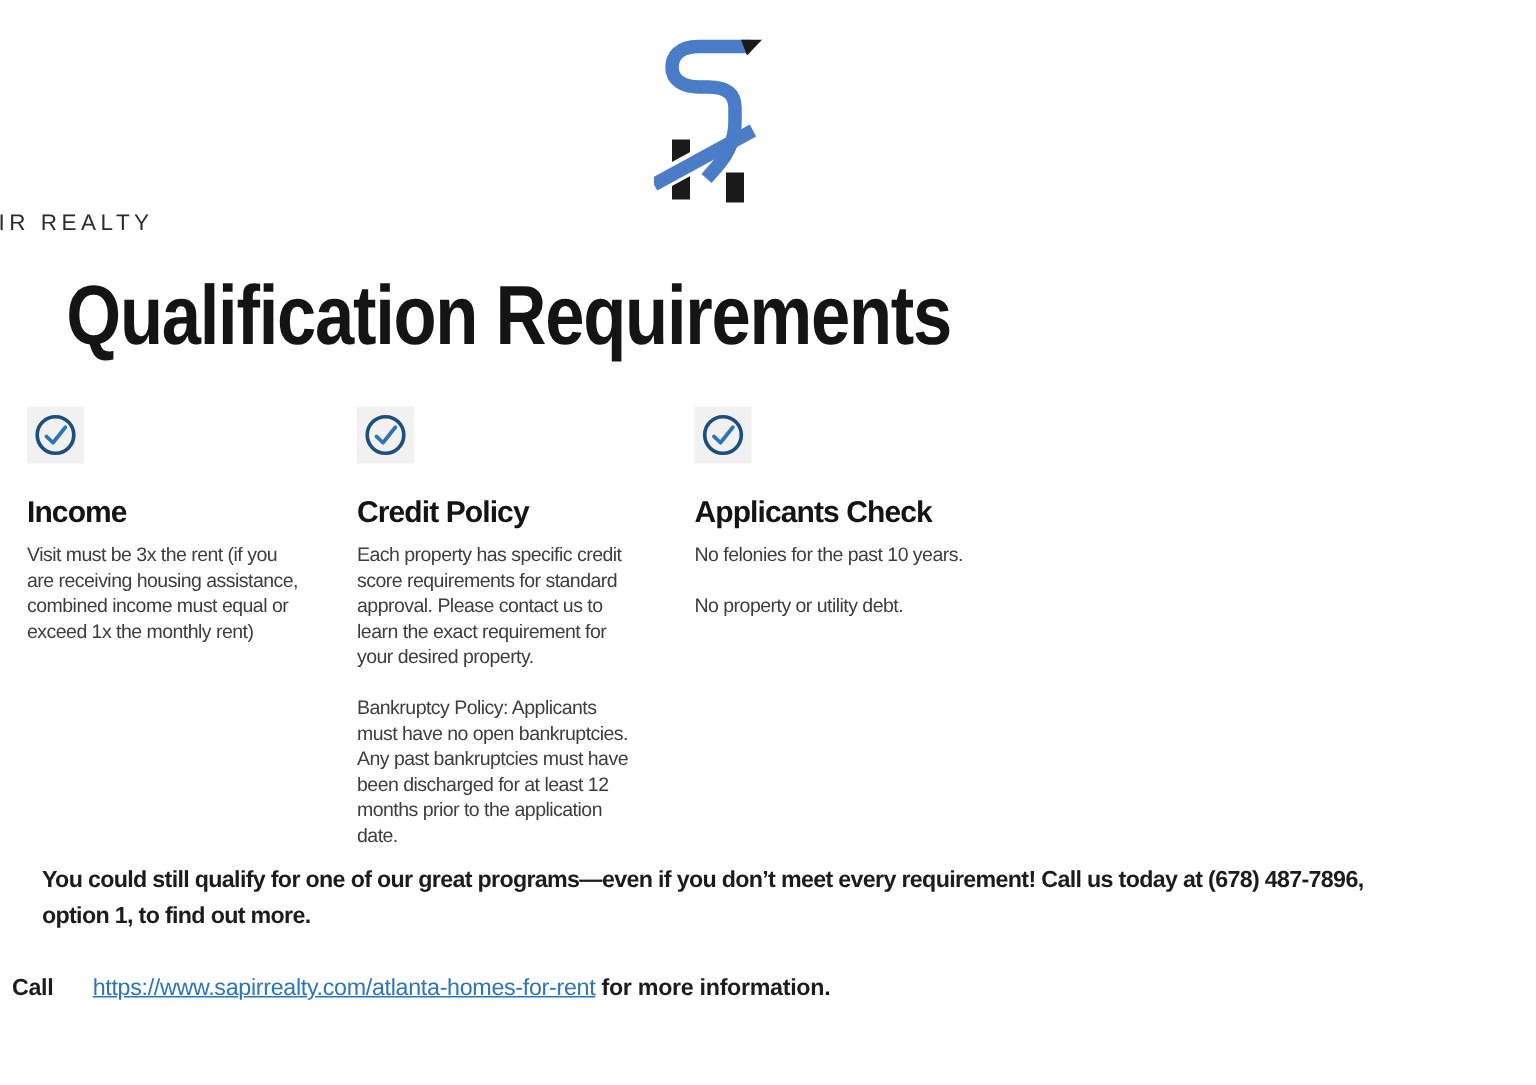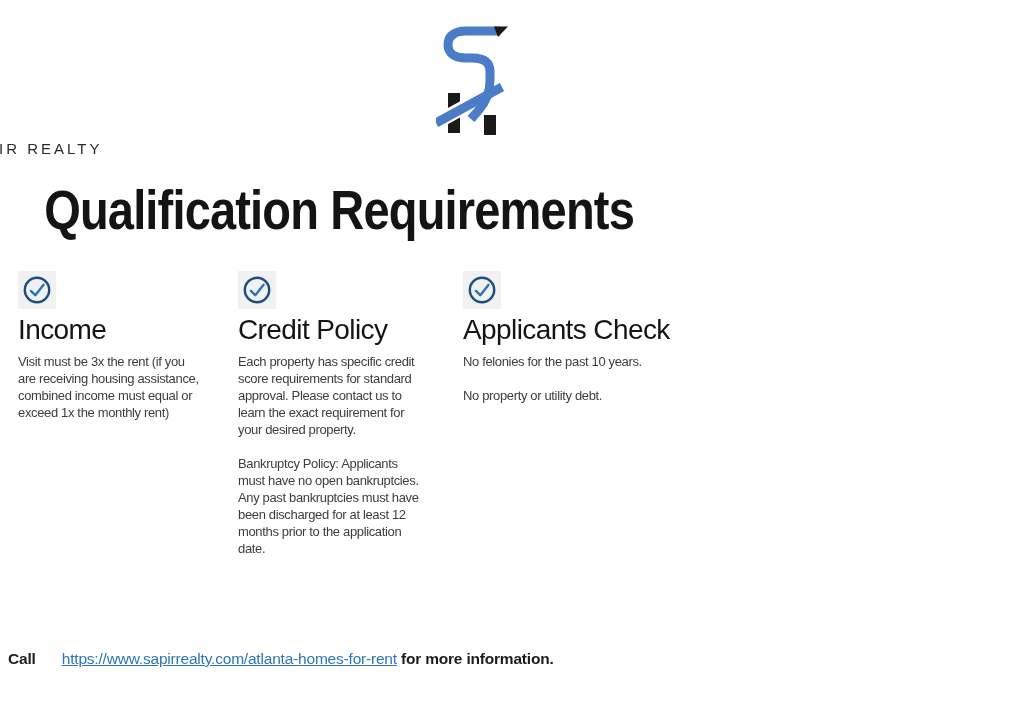--- a/index.html
+++ b/index.html
@@ -73,23 +73,23 @@
   .col-1{left:18px;  width:222px;}
   .col-2{left:238px; width:218px;}
   .col-3{left:463px; width:262px;}
   .col-4{left:735px; width:288px;}
   .check-chip{
     width:38px;height:38px;
     background:var(--chip-bg);
     display:flex;align-items:center;justify-content:center;
   }
   .col-heading{
-    margin-top:5px;
-    font-size:28px;
-    font-weight:400;
+    margin-top:22px;
+    font-size:20px;
+    font-weight:700;
     letter-spacing:-0.6px;
     line-height:1.15;
     color:var(--ink);
     white-space:nowrap;
   }
   .col-body{
     margin-top:7px;
     font-size:13px;
     line-height:17px;
     letter-spacing:-0.35px;
@@ -198,20 +198,22 @@
         <path d="M9.5 17 L14.2 21.5 L23 10.5" fill="none" stroke="#2e74b5" stroke-width="2.6" stroke-linecap="round" stroke-linejoin="round"></path>
       </svg>
     </div>
     <div class="col-heading">Applicants Check</div>
     <div class="col-body">No felonies for the past 10 years.
 
 No property or utility debt.</div>
   </div>
 
 
+  <div class="highlight">You could still qualify for one of our great programs—even if you don’t meet every requirement! Call us today at (678) 487-7896,
+option 1, to find out more.</div>
 
   <div class="visit-line">
     <span class="bold">Call</span>
     <a class="visit-link">https://www.sapirrealty.com/atlanta-homes-for-rent</a>
     <span class="bold">for more information.</span>
   </div>
 
 </div>
 
 </body></html>

